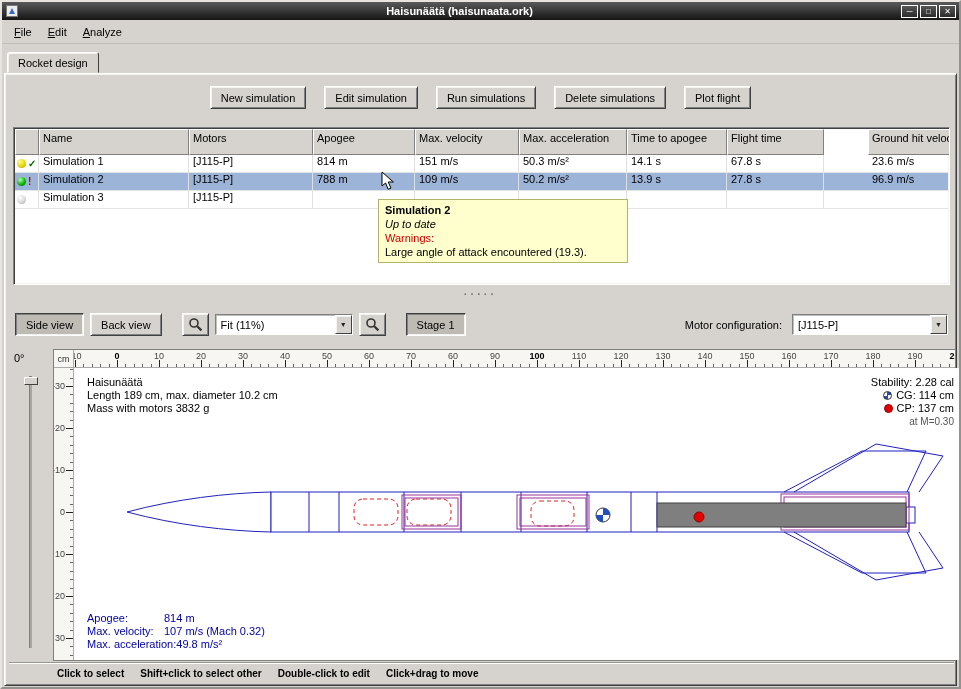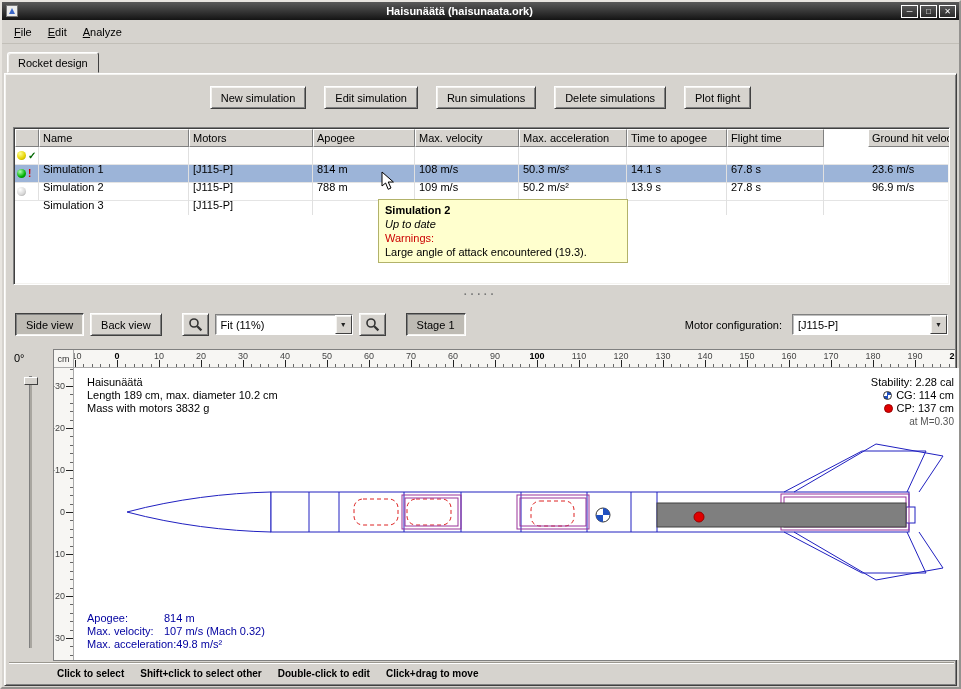--- a/index.html
+++ b/index.html
@@ -37,26 +37,26 @@
     font-family:"Liberation Sans",sans-serif;font-size:11px;cursor:default;}
   .btn.toggled{background:#beBBb4;background:#bebbb4;
     border-color:#404040 #fff #fff #404040;
     box-shadow:inset 1px 1px 0 #808080,inset -1px -1px 0 #f4f3f0;}
   .icon-btn{width:27px;padding:0;display:inline-flex;align-items:center;justify-content:center;}
   .sim-buttons{position:absolute;left:0;top:12px;width:100%;display:flex;justify-content:center;gap:18px;}
   
   .table-wrap{position:absolute;left:8px;top:53px;width:937px;height:158px;background:#fff;
     border:1px solid;border-color:#808080 #fff #fff #808080;
     box-shadow:inset 1px 1px 0 #404040,inset -1px -1px 0 #f4f3f0;overflow:hidden;padding:1px;}
-  .thead{display:flex;height:18px;border-radius:8px;}
+  .thead{display:flex;height:26px;border-radius:8px;}
   .th{flex:none;border:1px solid;border-color:#fff #808080 #808080 #fff;background:#d6d3ce;
     padding:2px 3px;white-space:nowrap;overflow:hidden;}
   .tr{display:flex;height:18px;border-bottom:1px solid #e4e4e4;background:#fff;}
   .tr.selected{background:var(--selection,#9cb4d8);}
-  .td{flex:none;padding:16px 4px;border-right:1px solid #e0e0e0;white-space:nowrap;overflow:hidden;}
+  .td{flex:none;padding:0 4px;border-right:1px solid #e0e0e0;white-space:nowrap;overflow:hidden;}
   .td.status{display:flex;align-items:center;gap:2px;padding:1px 2px;}
   .c0{width:24px;}.c1{width:150px;}.c2{width:124px;}.c3{width:102px;}.c4{width:104px;}
   .c5{width:108px;}.c6{width:100px;}.c7{width:97px;}.c8{width:124px;margin-left:44px;}
   .ball{width:9px;height:9px;border-radius:50%;flex:none;}
   .ball.yellow{background:radial-gradient(circle at 35% 30%,#ffff90,#e6d200 60%,#998c00);}
   .ball.green{background:radial-gradient(circle at 35% 30%,#b0ffb0,#00b000 60%,#006600);}
   .ball.gray{background:radial-gradient(circle at 35% 30%,#ffffff,#d6d6d6 60%,#8c8c8c);}
   .mark{font-size:10px;font-weight:bold;line-height:9px;}
   .mark.check{color:#006600;}
   .mark.warn{color:#cc0000;}
@@ -169,21 +169,21 @@
         </div>
       <div class="tbody">
           <div class="tr">
             <div class="td c0 status">
               <span class="ball yellow"></span>
               <span class="mark check">✓</span>
             </div>
             <div class="td c1">Simulation 1</div>
             <div class="td c2">[J115-P]</div>
             <div class="td c3">814 m</div>
-            <div class="td c4">108 m/s</div>
+            <div class="td c4">151 m/s</div>
             <div class="td c5">50.3 m/s²</div>
             <div class="td c6">14.1 s</div>
             <div class="td c7">67.8 s</div>
             <div class="td c8">23.6 m/s</div>
           </div>
           <div class="tr selected">
             <div class="td c0 status">
               <span class="ball green"></span>
               <span class="mark warn">!</span>
             </div>

